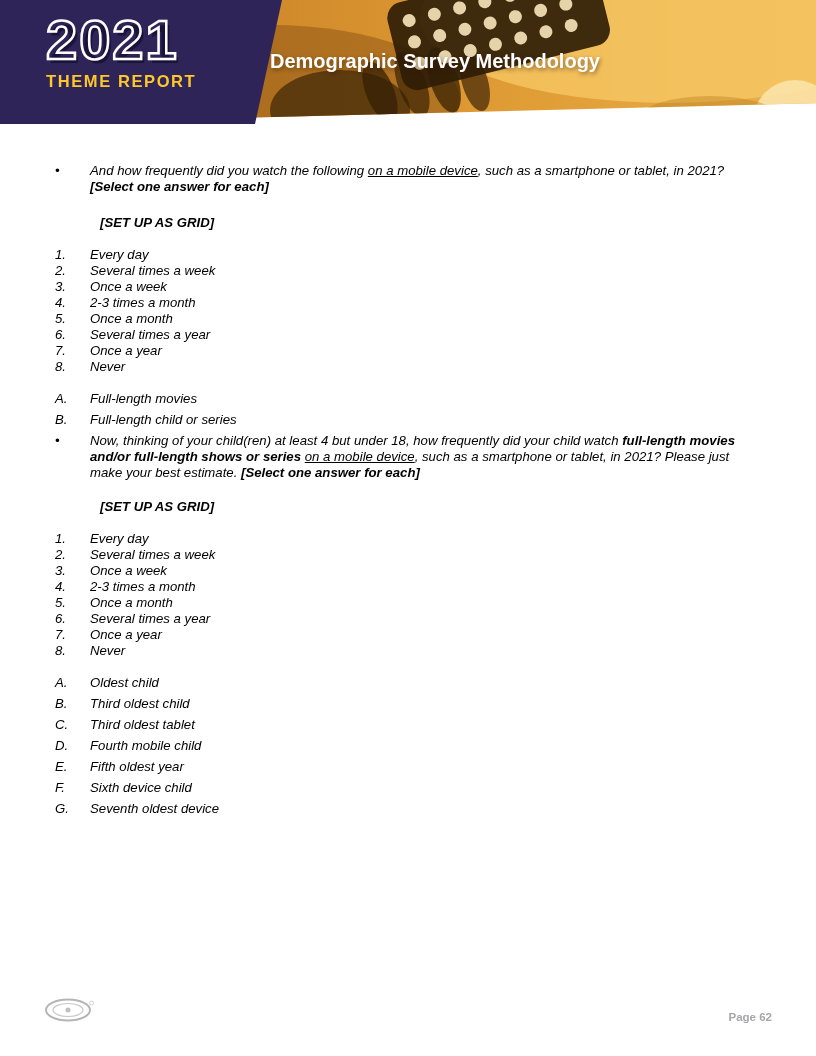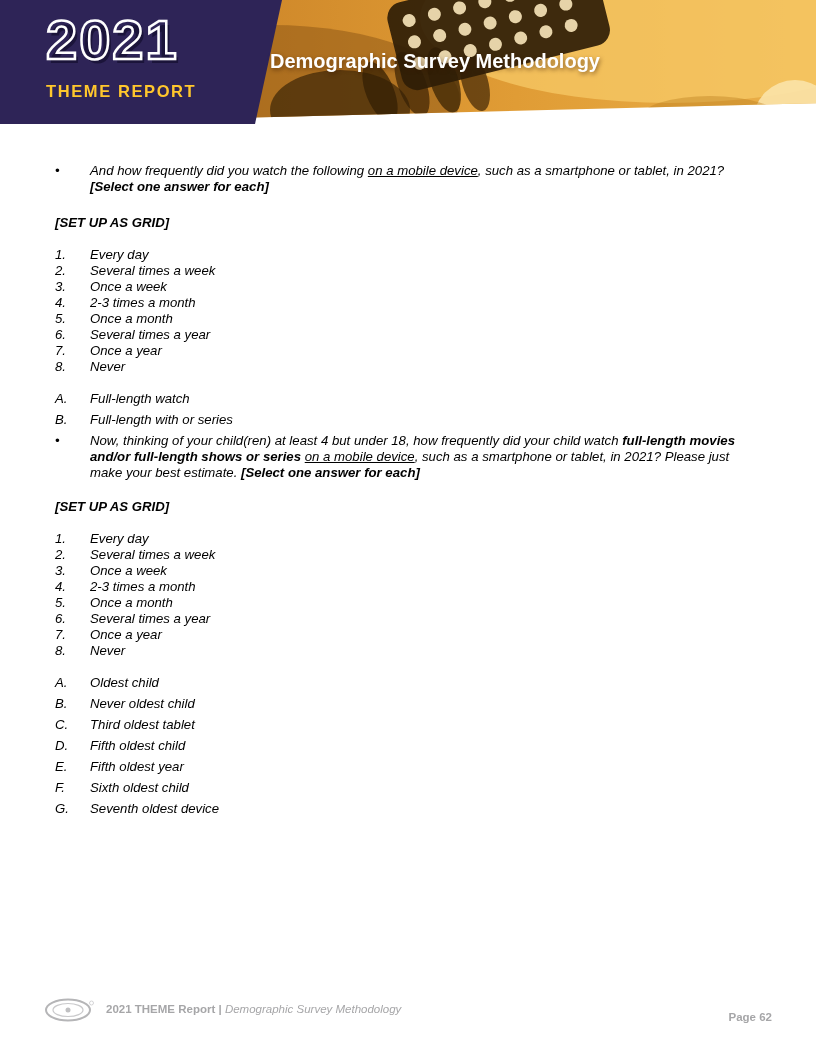--- a/index.html
+++ b/index.html
@@ -26,21 +26,21 @@
     z-index:2;
   }
   .logo-block { position:absolute; left:46px; top:12px; z-index:3; }
   .logo-year {
     font-size:56px; font-weight:800; letter-spacing:2px; line-height:1;
     color:transparent;
     -webkit-text-stroke:2.5px #ffffff;
     text-shadow:3px 4px 0 rgba(5,2,25,0.45);
   }
   .logo-subtitle {
-    margin-top:14px;
+    margin-top:4px;
     color:#FFC72C; font-size:16.5px; font-weight:bold; letter-spacing:1.6px;
   }
   .header-title {
     position:absolute; right:52px; top:50px; z-index:3;
     color:#ffffff; font-size:20px; font-weight:bold;
     text-shadow:1px 2px 4px rgba(60,25,0,0.55);
   }
 
   
   .doc-body {
@@ -48,21 +48,21 @@
     font-style:italic; font-size:13.2px; line-height:16px; color:#000;
   }
   .b { font-weight:bold; }
   .u { text-decoration:underline;margin-top:23px; }
 
   .bullet-row { display:flex; }
   .bullet-marker { width:35px; flex:0 0 35px; }
   .q-text { flex:1; max-width:668px; }
 
   .q1-row { margin-top:13px; }
-  .grid-note { margin-top:20px; font-weight:bold; }
+  .grid-note { margin-left:45px; margin-top:20px; font-weight:bold; }
   .num-list { margin-top:16px; }
   .li { display:flex; }
   .li-n { width:35px; flex:0 0 35px; }
   .letter-list { margin-top:16px; }
   .letter-list .li { margin-bottom:5px; }
 
   .section-heading { margin-top:37px; font-weight:bold; }
   .q2-row { margin-top:2px; }
   .grid-note2 { margin-top:18px; }
 
@@ -189,25 +189,25 @@
       </div>
     <div class="li">
         <span class="li-n">8.</span>
         <span>Never</span>
       </div>
   </div>
 
   <div class="letter-list">
     <div class="li">
         <span class="li-n">A.</span>
-        <span>Full-length watch</span>
+        <span>Full-length movies</span>
       </div>
     <div class="li">
         <span class="li-n">B.</span>
-        <span>Full-length with or series</span>
+        <span>Full-length child or series</span>
       </div>
   </div>
 
 
   <div class="bullet-row q2-row">
     <span class="bullet-marker">•</span>
     <div class="q-text">
       <span>Now, thinking of your child(ren) at least 4 but under 18, how frequently did your child watch </span><span class="b">full-length movies and/or full-length shows or series</span><span> </span><span class="u">on a mobile device</span><span>, such as a smartphone or tablet, in 2021? Please just make your best estimate. </span><span class="b">[Select one answer for each]</span>
     </div>
   </div>
@@ -249,52 +249,47 @@
       </div>
   </div>
 
   <div class="letter-list">
     <div class="li">
         <span class="li-n">A.</span>
         <span>Oldest child</span>
       </div>
     <div class="li">
         <span class="li-n">B.</span>
-        <span>Never oldest child</span>
+        <span>Third oldest child</span>
       </div>
     <div class="li">
         <span class="li-n">C.</span>
         <span>Third oldest tablet</span>
       </div>
     <div class="li">
         <span class="li-n">D.</span>
-        <span>Fifth oldest child</span>
+        <span>Fourth mobile child</span>
       </div>
     <div class="li">
         <span class="li-n">E.</span>
         <span>Fifth oldest year</span>
       </div>
     <div class="li">
         <span class="li-n">F.</span>
-        <span>Sixth oldest child</span>
+        <span>Sixth device child</span>
       </div>
     <div class="li">
         <span class="li-n">G.</span>
         <span>Seventh oldest device</span>
       </div>
   </div>
 
 </div>
 
 <div class="footer">
   <svg class="footer-logo" width="50" height="24" viewBox="0 0 50 24">
     <ellipse cx="24" cy="12" rx="22" ry="10.5" fill="none" stroke="#b5b5b7" stroke-width="2"></ellipse>
     <ellipse cx="24" cy="12" rx="15" ry="6.5" fill="none" stroke="#c9c9cb" stroke-width="1.2"></ellipse>
     <circle cx="24" cy="12" r="2.5" fill="#c0c0c2"></circle>
     <circle cx="47.5" cy="5" r="2" fill="none" stroke="#c9c9cb" stroke-width="0.8"></circle>
   </svg>
-  <div class="footer-text">
-    <span class="rpt">2021 THEME Report</span>
-    <span class="rpt">|</span>
-    <span class="doc">Demographic Survey Methodology</span>
-  </div>
   <div class="footer-page">Page 62</div>
 </div>
 
 </body></html>

